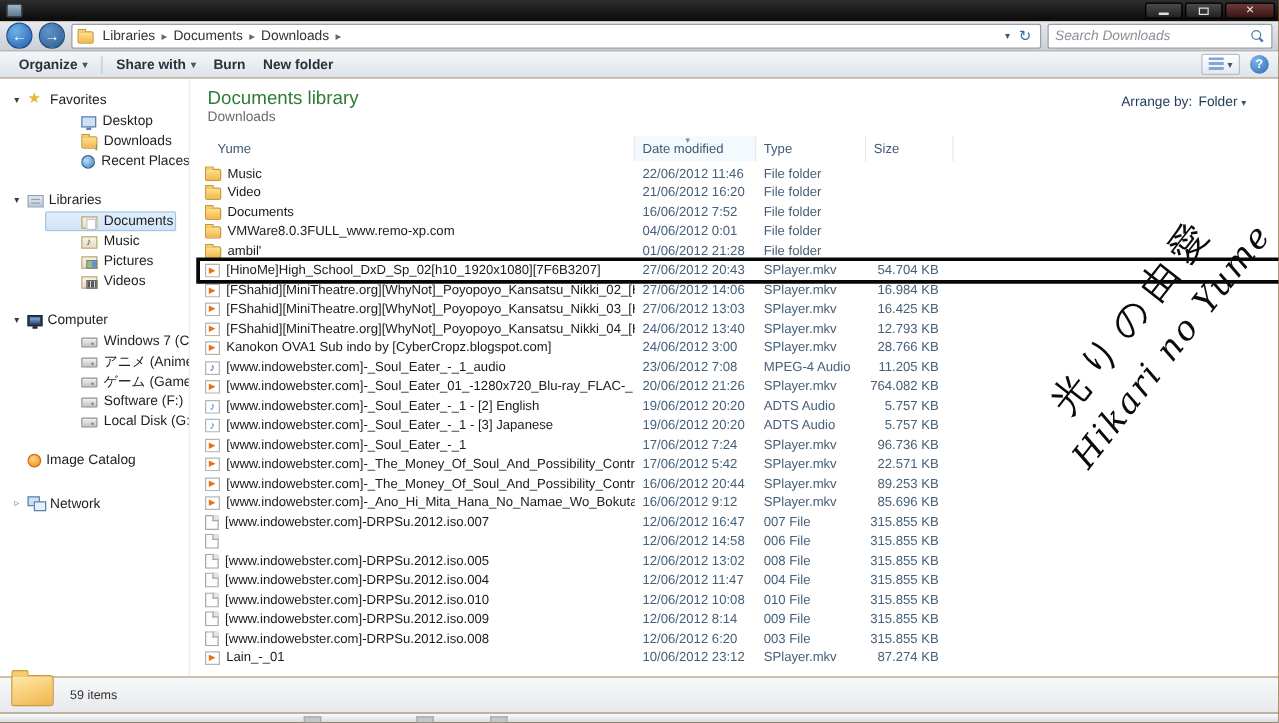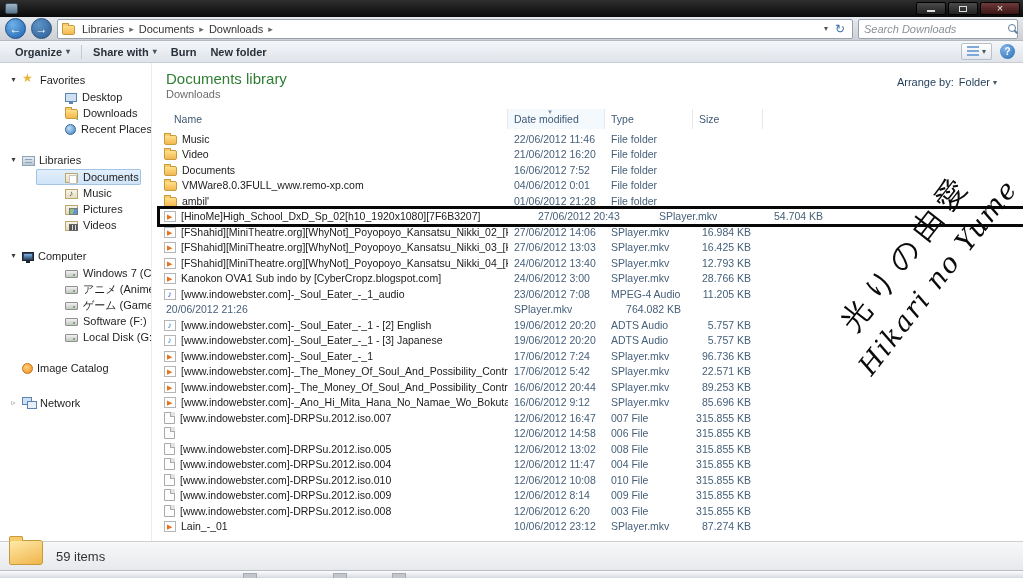--- a/index.html
+++ b/index.html
@@ -27,21 +27,21 @@
   .breadcrumb-box { flex:1; height:20px; background:#fff; border:1px solid #98a0aa; border-radius:2px; display:flex; align-items:center; padding:0 4px; font-size:11px; color:#333; }
   .bc-ico { margin-right:5px; }
   .crumb { padding:0 2px; cursor:pointer; white-space:nowrap; }
   .crumb-sep { color:#666; font-size:9px; padding:0 3px; cursor:pointer; }
   .crumb-sep::before { content:"\25B8"; }
   .bc-spacer { flex:1; }
   .bc-drop { color:#555; font-size:8px; padding:0 4px; cursor:pointer; }
   .bc-drop::before { content:"\25BE"; }
   .bc-refresh { color:#3a6ea5; font-size:12px; padding:0 3px; cursor:pointer; }
   .bc-refresh::before { content:"\21BB"; }
-  .search-box { width:160px; height:20px; background:#fff; border:1px solid #98a0aa; border-radius:2px; display:flex; align-items:center; padding:0 5px; flex:0 0 auto; }
+  .search-box { width:180px; height:20px; background:#fff; border:1px solid #98a0aa; border-radius:2px; display:flex; align-items:center; padding:0 5px; flex:0 0 auto; }
   .search-box input { border:none; outline:none; flex:1; font-size:11px; font-style:italic; color:#555; font-family:"Liberation Sans", sans-serif; background:transparent; }
   .search-box input::placeholder { color:#8a8f96; font-style:italic; }
   .mag { position:relative; width:12px; height:12px; flex:0 0 auto; cursor:pointer; }
   .mag::before { content:""; position:absolute; top:1px; left:1px; width:6px; height:6px; border:1.5px solid #5a7da0; border-radius:50%; }
   .mag::after { content:""; position:absolute; width:4px; height:1.5px; background:#5a7da0; transform:rotate(45deg); left:7px; top:8px; }
 
   
   .toolbar { height:22px; background:linear-gradient(#f4f6f9,#dfe4ea); border-bottom:1px solid #c9cdd3; display:flex; align-items:center; padding:0 8px; font-size:11px; color:#28313b; }
   .tb-item { padding:2px 7px; border-radius:2px; cursor:pointer; display:flex; align-items:center; gap:4px; white-space:nowrap;font-weight:bold; }
   .tb-drop::after { content:"\25BE"; font-size:8px; color:#4a5562; }
@@ -77,21 +77,21 @@
 
   .col-headers { margin-top:9px; display:grid; grid-template-columns:348px 97px 88px 70px; height:20px; align-items:center; font-size:10.5px; color:#3f5a75; }
   .col { padding-left:6px; border-right:1px solid #e7e7e7; height:100%; display:flex; align-items:center; position:relative; cursor:pointer; }
   .col.name { padding-left:14px; }
   .col.date { background:#f4f9fd; }
   .sort-glyph { position:absolute; top:-1px; left:42%; font-size:7px; color:#6d8cab; }
   .sort-glyph::before { content:"\25BE"; }
 
   .file-list { margin-top:2px; }
   .row { display:grid; grid-template-columns:348px 97px 88px 70px; height:15.5px; align-items:center; font-size:10.5px; color:#1a1a1a; cursor:default; }
-  .row.highlighted { box-shadow:0 0 0 3px #070707; position:relative; z-index:3;gap:24px; }
+  .row.highlighted { box-shadow:0 0 0 3px #070707; position:relative; z-index:3; }
   .cell { overflow:hidden; white-space:nowrap; text-overflow:clip; }
   .cell.name { display:flex; align-items:center; gap:5px; padding-left:4px; }
   .cell.date, .cell.type { color:#46607a; padding-left:6px; }
   .cell.size { color:#46607a; text-align:right; padding-right:12px; }
 
   
   .ico { width:14px; height:12px; display:inline-block; position:relative; flex:0 0 auto; }
   .ico-folder, .ico-downloads { background:linear-gradient(#ffe08a,#f3b74f); border:1px solid #c79b3b; border-radius:1px 2px 2px 2px; height:10px; margin-top:2px; width:13px; }
   .ico-folder::before, .ico-downloads::before { content:""; position:absolute; top:-3px; left:-1px; width:5px; height:2px; background:#f6cd6a; border:1px solid #c79b3b; border-bottom:none; border-radius:1px 1px 0 0; }
   .ico-downloads::after { content:"\2193"; position:absolute; right:-2px; bottom:-4px; font-size:8px; font-weight:bold; color:#1d7a1d; }
@@ -117,21 +117,21 @@
   .ico-computer { background:#31425a; border:1px solid #1c2530; height:9px; margin-top:1px; width:12px; }
   .ico-computer::before { content:""; position:absolute; top:1px; left:1px; right:1px; bottom:1px; background:linear-gradient(#7fb3e8,#31506f); }
   .ico-computer::after { content:""; position:absolute; bottom:-3px; left:3px; width:4px; height:2px; background:#1c2530; }
   .ico-drive { background:linear-gradient(#f0f0f0,#c6c6c6); border:1px solid #909090; height:8px; margin-top:2px; width:13px; border-radius:1px; }
   .ico-drive::after { content:""; position:absolute; right:2px; bottom:1px; width:2px; height:2px; border-radius:50%; background:#4da33b; }
   .ico-network::before { content:""; position:absolute; top:0; left:0; width:8px; height:6px; background:#cfe0f2; border:1px solid #5b83b0; }
   .ico-network::after { content:""; position:absolute; top:4px; left:5px; width:8px; height:6px; background:#e8eff7; border:1px solid #5b83b0; }
   .ico-catalog { border-radius:50%; background:radial-gradient(circle at 40% 35%, #ffd27a, #f08a1d); width:11px; height:11px; border:1px solid #c86f12; margin-top:1px; }
 
   
-  .statusbar { height:29px; border-top:1px solid #d0d0d0; background:linear-gradient(#f7f8f9,#e7e9ec); position:relative; display:flex; align-items:center; padding-left:56px; font-size:13px; color:#333; }
+  .statusbar { height:29px; border-top:1px solid #d0d0d0; background:linear-gradient(#f7f8f9,#e7e9ec); position:relative; display:flex; align-items:center; padding-left:56px; font-size:10px; color:#333; }
   .status-folder { position:absolute; left:9px; top:-2px; width:34px; height:25px; background:linear-gradient(160deg,#ffe9a8,#f0b54a); border:1px solid #c79b3b; border-radius:2px 3px 3px 2px; }
   .status-folder::before { content:""; position:absolute; top:-5px; left:-1px; width:12px; height:4px; background:#f6cd6a; border:1px solid #c79b3b; border-bottom:none; border-radius:2px 2px 0 0; }
 
   
   .taskbar-sliver { height:8px; background:linear-gradient(#fdfdfd,#d6dae0); border-top:1px solid #b9bdc3; position:relative; }
   .tb-mark { position:absolute; top:2px; width:14px; height:5px; background:#c3c7cd; border:1px solid #a8acb2; border-bottom:none; }
   .tb-mark.m1 { left:243px; } .tb-mark.m2 { left:333px; } .tb-mark.m3 { left:392px; }
 
   
   .watermark { position:absolute; left:740px; top:225px; width:360px; transform:rotate(-52deg); text-align:center; color:#0a0a0a; pointer-events:none; z-index:5; font-family:"DejaVu Serif", serif; }
@@ -289,21 +289,21 @@
         <div class="lib-sub">Downloads</div>
         <div class="arrange">
           <span>Arrange by:</span>
           <span class="arrange-value">
               <span>Folder</span>
             </span>
         </div>
       </div>
 
       <div class="col-headers">
-        <div class="col name">Name</div>
+        <div class="col name">Yume</div>
         <div class="col date">
             <span class="sort-glyph"></span>
             <span>Date modified</span>
           </div>
         <div class="col">Type</div>
         <div class="col">Size</div>
       </div>
 
       <div class="file-list">
           <div class="row">
@@ -399,20 +399,24 @@
           <div class="row">
     <div class="cell name">
               <span class="ico ico-audio"></span>
               <span class="fname">[www.indowebster.com]-_Soul_Eater_-_1_audio</span>
             </div>
     <div class="cell date">23/06/2012 7:08</div>
     <div class="cell type">MPEG-4 Audio</div>
     <div class="cell size">11.205 KB</div>
   </div>
           <div class="row">
+    <div class="cell name">
+              <span class="ico ico-video"></span>
+              <span class="fname">[www.indowebster.com]-_Soul_Eater_01_-1280x720_Blu-ray_FLAC-_</span>
+            </div>
     <div class="cell date">20/06/2012 21:26</div>
     <div class="cell type">SPlayer.mkv</div>
     <div class="cell size">764.082 KB</div>
   </div>
           <div class="row">
     <div class="cell name">
               <span class="ico ico-audio2"></span>
               <span class="fname">[www.indowebster.com]-_Soul_Eater_-_1 - [2] English</span>
             </div>
     <div class="cell date">19/06/2012 20:20</div>

